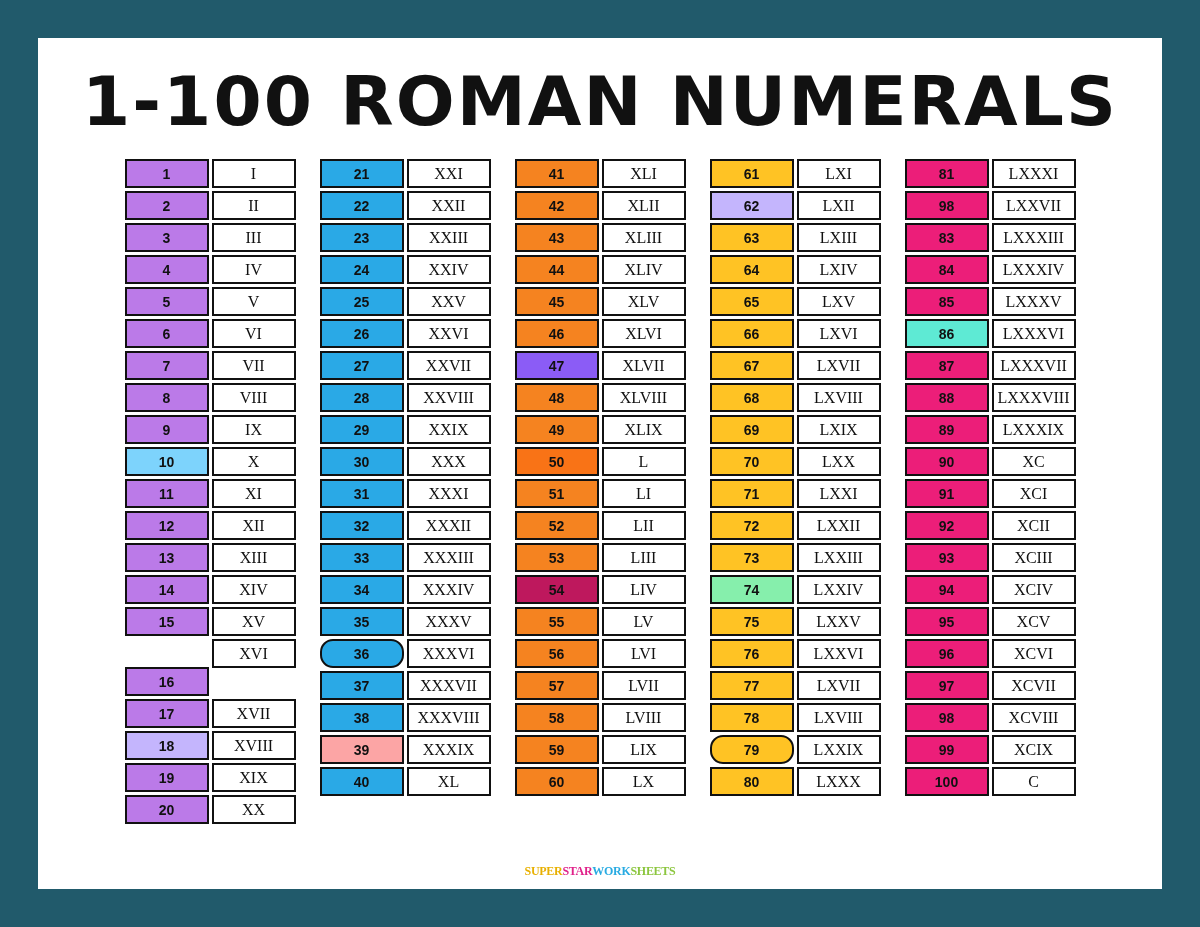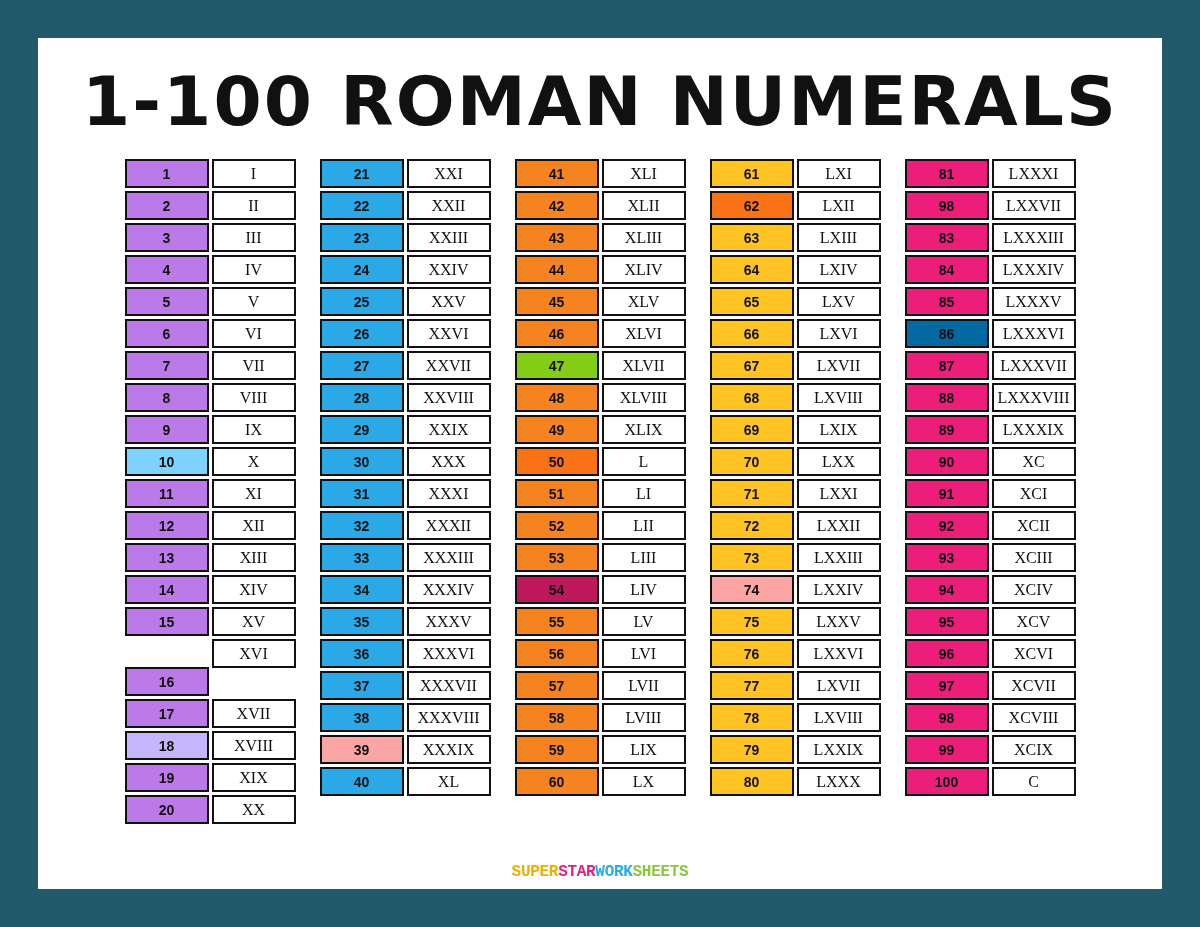--- a/index.html
+++ b/index.html
@@ -74,23 +74,23 @@
     font-family: "Liberation Serif", serif;
     font-size: 16px;
   }
   .footer {
     height: 56px;
     display: flex;
     align-items: center;
     justify-content: center;
   }
   .logo {
-    font-family: Liberation Mono, monospace;
+    font-family: Liberation Serif, serif;
     font-weight: bold;
-    font-size: 16px;
+    font-size: 12px;
     letter-spacing: -0.3px;
     margin-top: 21px;
   }
   .logo span { display: inline-block; }
   .l1 { color: #e8b000; }
   .l2 { color: #e0218a; }
   .l3 { color: #29abe2; }
   .l4 { color: #8cc63f; }
 </style>
 </head>
@@ -237,21 +237,21 @@
           </div>
           <div class="row">
             <div class="cell num" style="background: rgb(42, 169, 230);">34</div>
             <div class="cell rom">XXXIV</div>
           </div>
           <div class="row">
             <div class="cell num" style="background: rgb(42, 169, 230);">35</div>
             <div class="cell rom">XXXV</div>
           </div>
           <div class="row">
-            <div class="cell num" style="background: rgb(42, 169, 230);">36</div>
+            <div class="cell num" style="background: rgb(42, 169, 230); border-radius: 13px;">36</div>
             <div class="cell rom">XXXVI</div>
           </div>
           <div class="row">
             <div class="cell num" style="background: rgb(42, 169, 230);">37</div>
             <div class="cell rom">XXXVII</div>
           </div>
           <div class="row">
             <div class="cell num" style="background: rgb(42, 169, 230);">38</div>
             <div class="cell rom">XXXVIII</div>
           </div>
@@ -283,21 +283,21 @@
           </div>
           <div class="row">
             <div class="cell num" style="background: rgb(245, 131, 32);">45</div>
             <div class="cell rom">XLV</div>
           </div>
           <div class="row">
             <div class="cell num" style="background: rgb(245, 131, 32);">46</div>
             <div class="cell rom">XLVI</div>
           </div>
           <div class="row">
-            <div class="cell num" style="background: #84cc16;">47</div>
+            <div class="cell num" style="background: #8b5cf6;">47</div>
             <div class="cell rom">XLVII</div>
           </div>
           <div class="row">
             <div class="cell num" style="background: rgb(245, 131, 32);">48</div>
             <div class="cell rom">XLVIII</div>
           </div>
           <div class="row">
             <div class="cell num" style="background: rgb(245, 131, 32);">49</div>
             <div class="cell rom">XLIX</div>
           </div>
@@ -345,21 +345,21 @@
             <div class="cell num" style="background: rgb(245, 131, 32);">60</div>
             <div class="cell rom">LX</div>
           </div>
         </div>
         <div class="column">
           <div class="row">
             <div class="cell num" style="background: rgb(255, 195, 36);">61</div>
             <div class="cell rom">LXI</div>
           </div>
           <div class="row">
-            <div class="cell num" style="background: #f97316;">62</div>
+            <div class="cell num" style="background: #c4b5fd;">62</div>
             <div class="cell rom">LXII</div>
           </div>
           <div class="row">
             <div class="cell num" style="background: rgb(255, 195, 36);">63</div>
             <div class="cell rom">LXIII</div>
           </div>
           <div class="row">
             <div class="cell num" style="background: rgb(255, 195, 36);">64</div>
             <div class="cell rom">LXIV</div>
           </div>
@@ -393,41 +393,41 @@
           </div>
           <div class="row">
             <div class="cell num" style="background: rgb(255, 195, 36);">72</div>
             <div class="cell rom">LXXII</div>
           </div>
           <div class="row">
             <div class="cell num" style="background: rgb(255, 195, 36);">73</div>
             <div class="cell rom">LXXIII</div>
           </div>
           <div class="row">
-            <div class="cell num" style="background: #fca5a5;">74</div>
+            <div class="cell num" style="background: #86efac;">74</div>
             <div class="cell rom">LXXIV</div>
           </div>
           <div class="row">
             <div class="cell num" style="background: rgb(255, 195, 36);">75</div>
             <div class="cell rom">LXXV</div>
           </div>
           <div class="row">
             <div class="cell num" style="background: rgb(255, 195, 36);">76</div>
             <div class="cell rom">LXXVI</div>
           </div>
           <div class="row">
             <div class="cell num" style="background: rgb(255, 195, 36);">77</div>
             <div class="cell rom">LXVII</div>
           </div>
           <div class="row">
             <div class="cell num" style="background: rgb(255, 195, 36);">78</div>
             <div class="cell rom">LXVIII</div>
           </div>
           <div class="row">
-            <div class="cell num" style="background: rgb(255, 195, 36);">79</div>
+            <div class="cell num" style="background: rgb(255, 195, 36); border-radius: 13px;">79</div>
             <div class="cell rom">LXXIX</div>
           </div>
           <div class="row">
             <div class="cell num" style="background: rgb(255, 195, 36);">80</div>
             <div class="cell rom">LXXX</div>
           </div>
         </div>
         <div class="column">
           <div class="row">
             <div class="cell num" style="background: rgb(236, 30, 121);">81</div>
@@ -443,21 +443,21 @@
           </div>
           <div class="row">
             <div class="cell num" style="background: rgb(236, 30, 121);">84</div>
             <div class="cell rom">LXXXIV</div>
           </div>
           <div class="row">
             <div class="cell num" style="background: rgb(236, 30, 121);">85</div>
             <div class="cell rom">LXXXV</div>
           </div>
           <div class="row">
-            <div class="cell num" style="background: #0369a1;">86</div>
+            <div class="cell num" style="background: #5eead4;">86</div>
             <div class="cell rom">LXXXVI</div>
           </div>
           <div class="row">
             <div class="cell num" style="background: rgb(236, 30, 121);">87</div>
             <div class="cell rom">LXXXVII</div>
           </div>
           <div class="row">
             <div class="cell num" style="background: rgb(236, 30, 121);">88</div>
             <div class="cell rom">LXXXVIII</div>
           </div>

